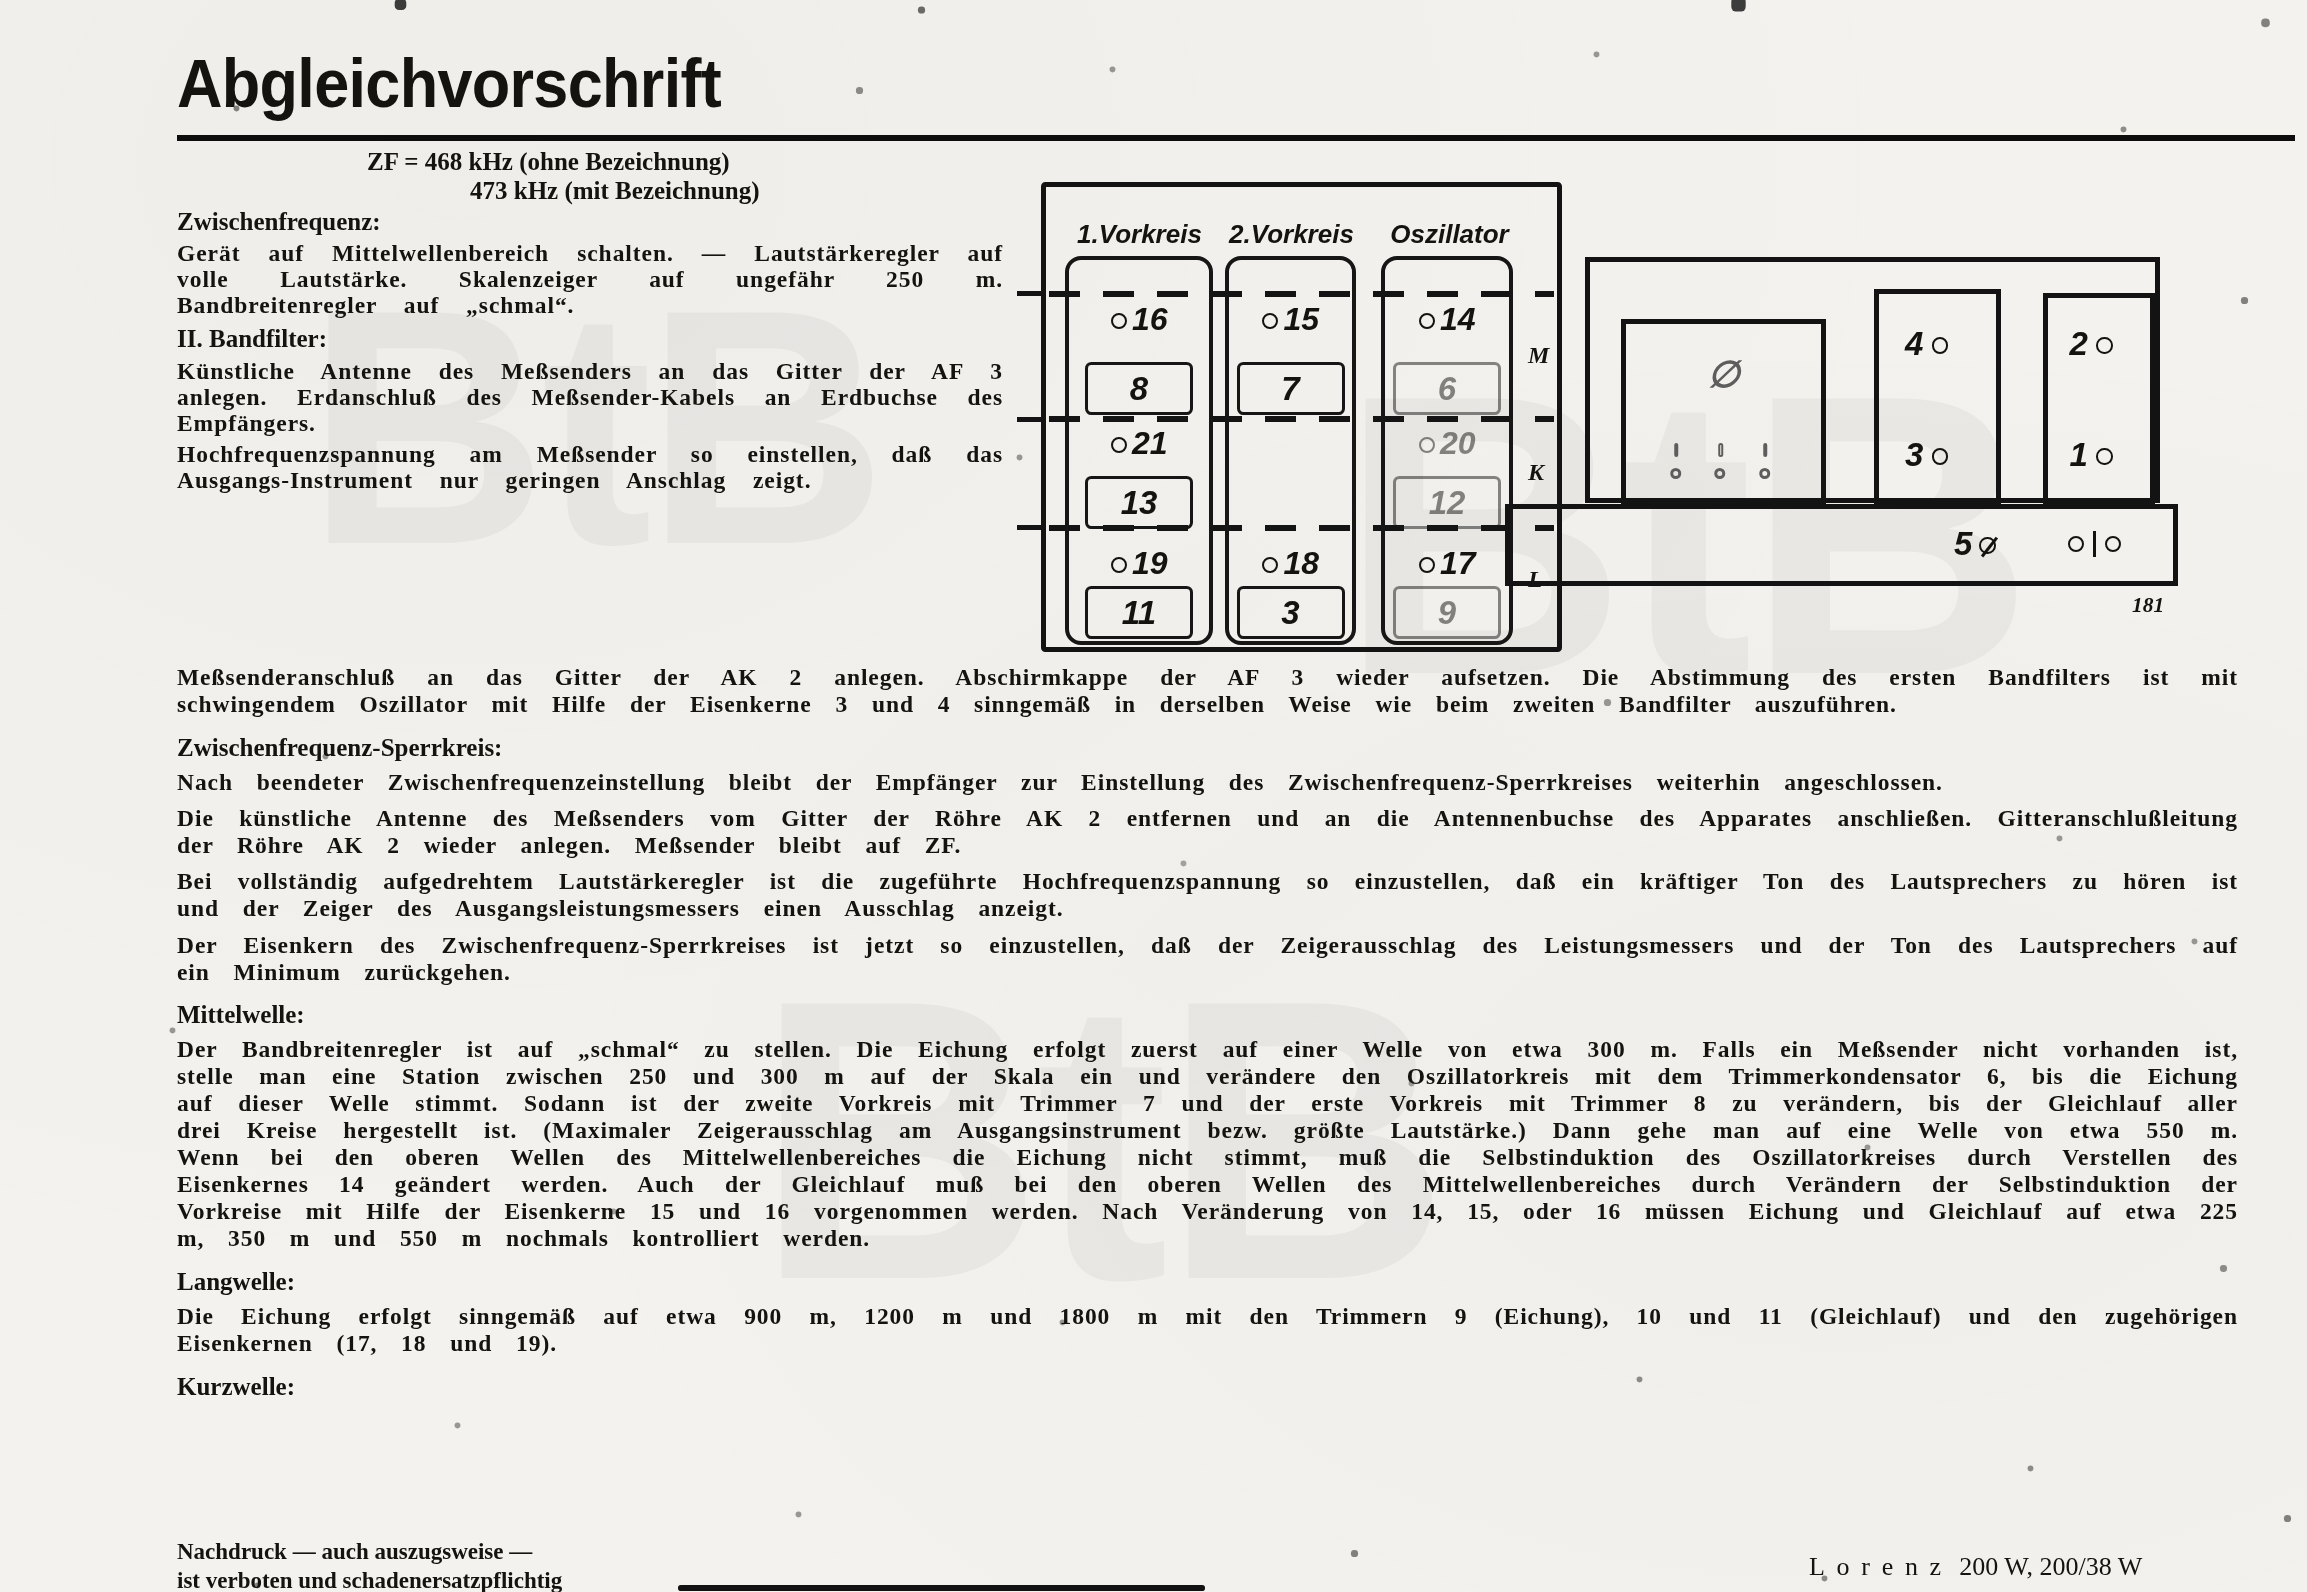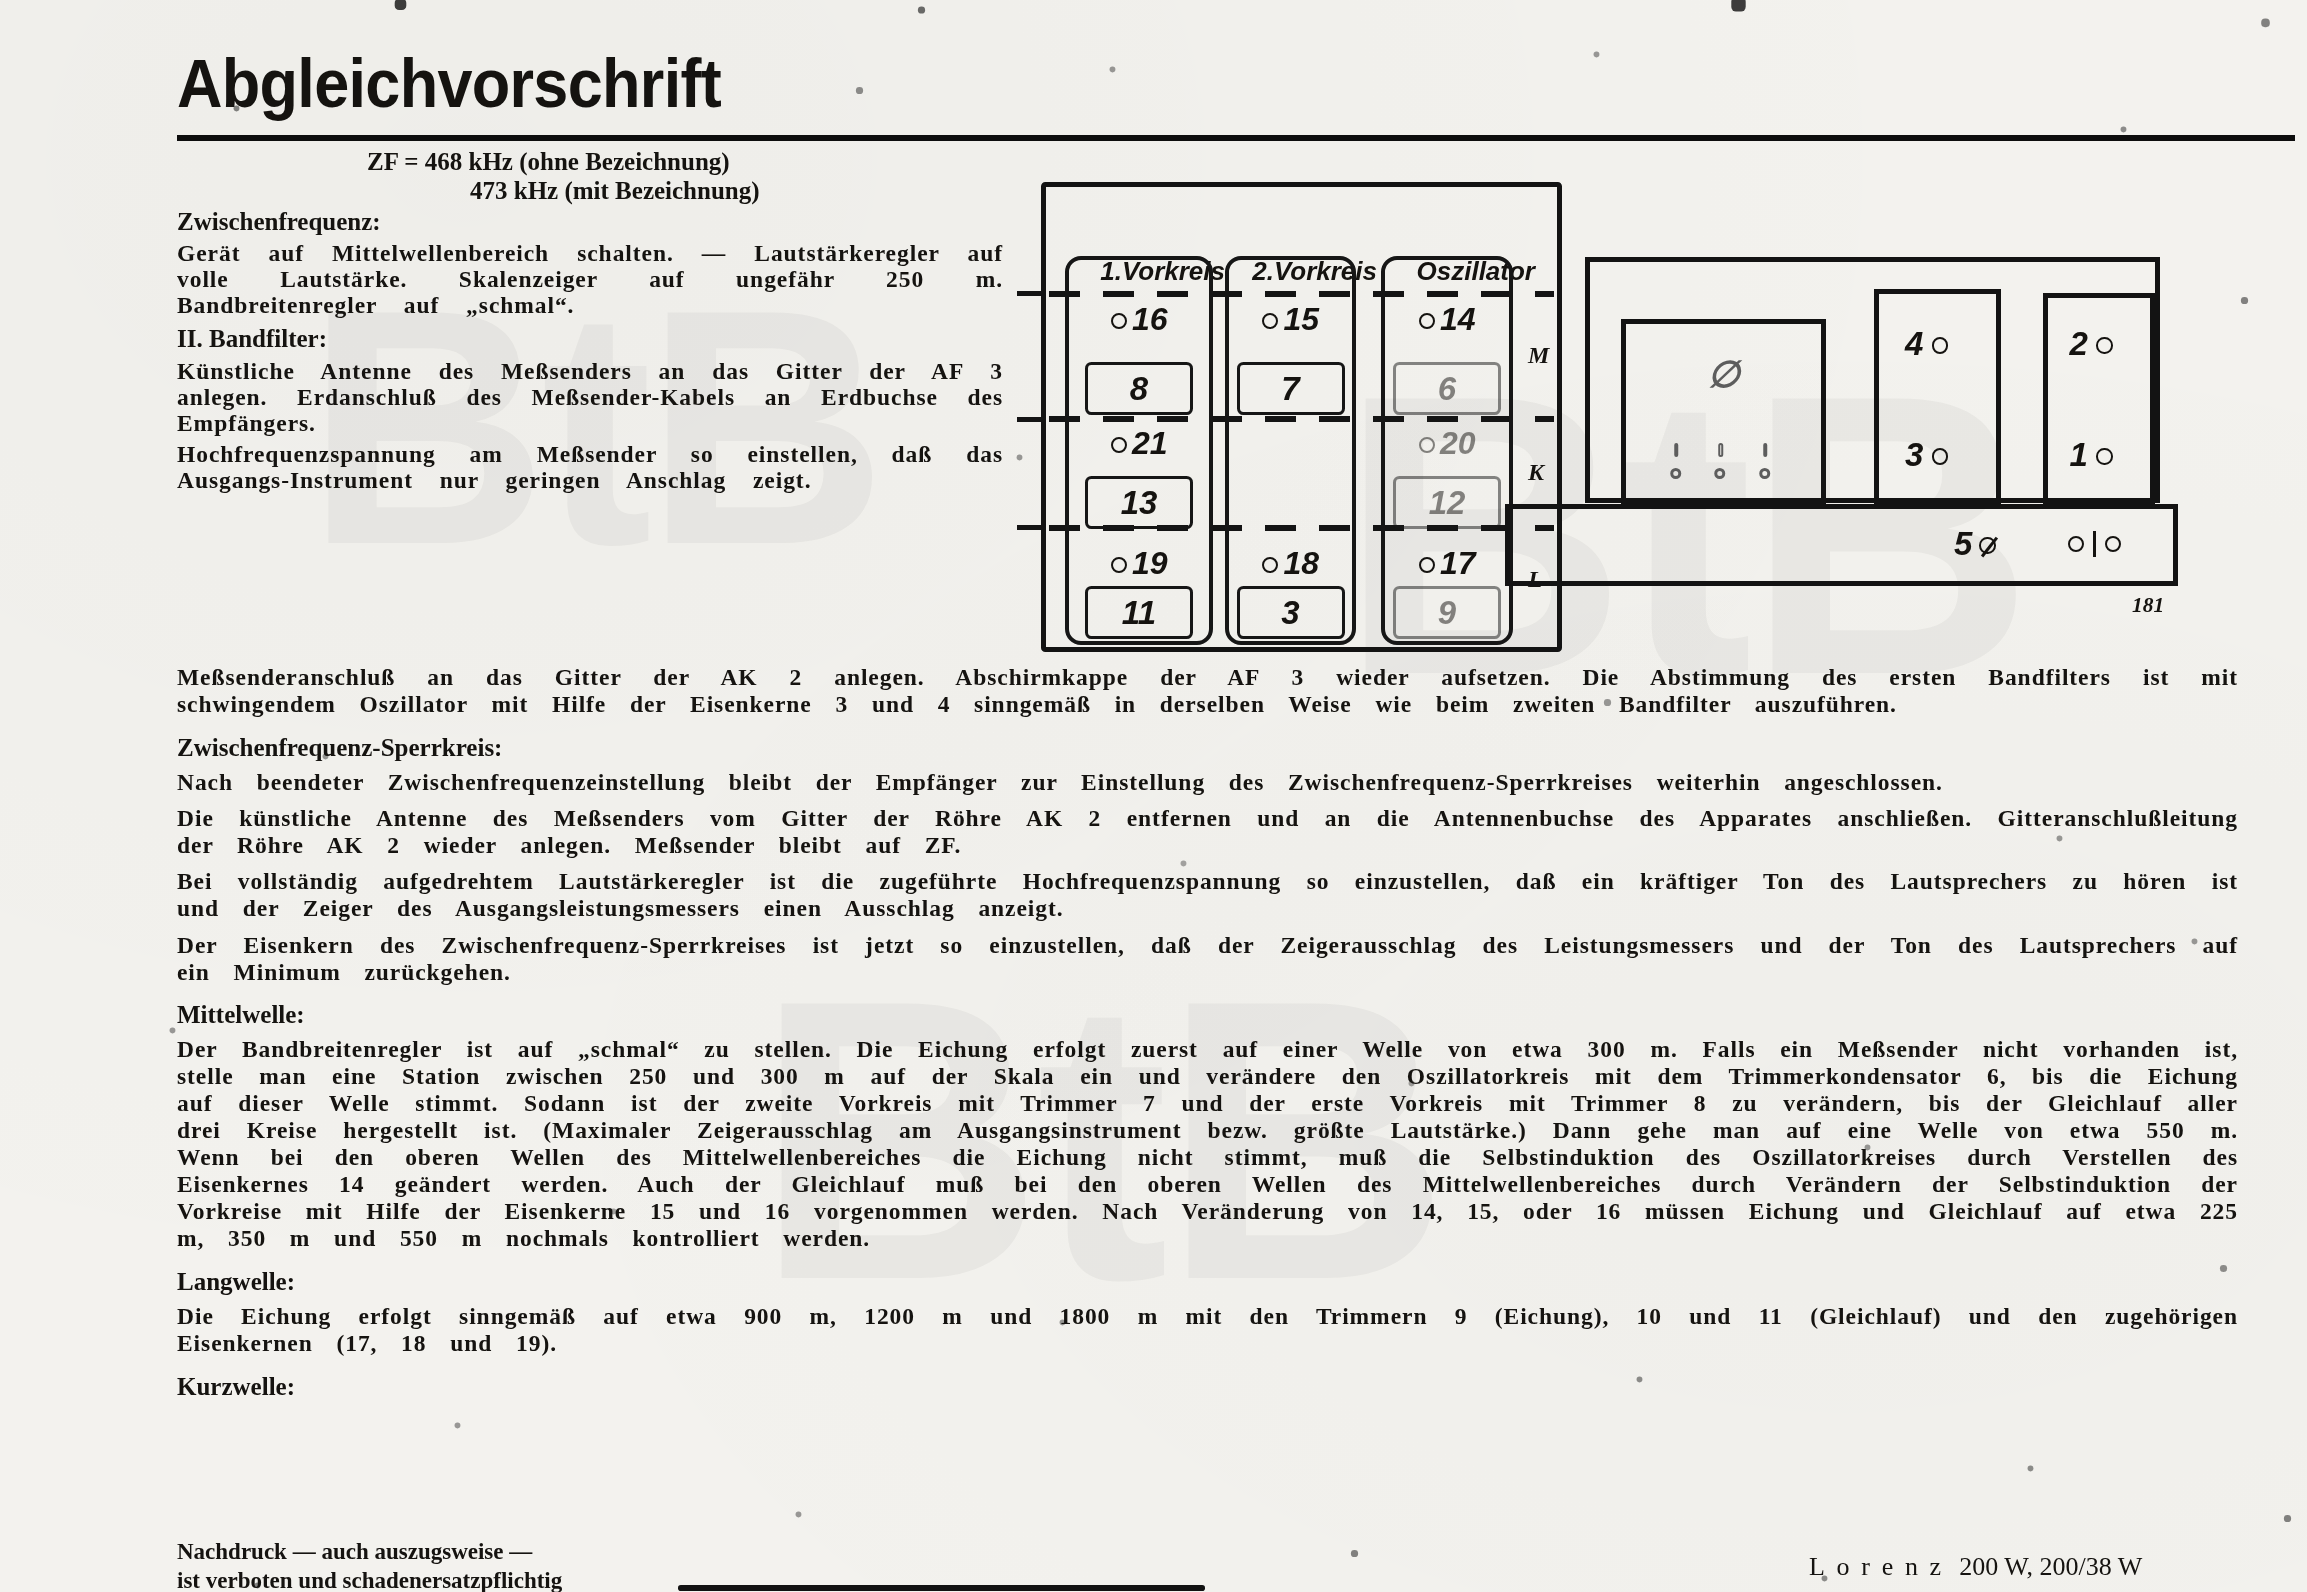--- a/index.html
+++ b/index.html
@@ -69,22 +69,22 @@
 
   
   .footer-left{ position:absolute; left:177px; top:1538px; font-size:23px; font-weight:700; line-height:28.5px; }
   .footer-right{ position:absolute; left:1809px; top:1552px; font-size:26px; font-weight:400; }
   .brand{ letter-spacing:0.45em; }
 
   
   .diag{ position:absolute; font-family:"Liberation Sans",sans-serif; }
   .d1-outer{ position:absolute; left:1041px; top:182px; width:521px; height:470px;
     border:5px solid #131313; border-radius:4.3px; }
-  .d1-header{ position:absolute; top:219px; width:171px; text-align:right;
-    font-style:italic; font-weight:700; font-size:26px;margin-top:37px; }
+  .d1-header{ position:absolute; top:219px; width:171px; text-align:center;
+    font-style:italic; font-weight:700; font-size:26px; }
   .d1-col{ position:absolute; top:256px; height:389px; border:4.3px solid #161616; border-radius:16px; }
   .dashline{ position:absolute; left:2.8px; right:2.8px; height:5.7px;
     background:repeating-linear-gradient(90deg,#141414 0 31px,transparent 31px 54px); }
   .stub{ position:absolute; width:24px; height:5px; background:#141414; }
   .cell{ position:absolute; left:0; right:0; text-align:center; font-style:italic;
     font-weight:700; font-size:32px; white-space:nowrap; }
   .circ{ display:inline-block; width:16.4px; height:16.4px; border:2.8px solid currentColor;
     border-radius:50%; vertical-align:0.7px; margin-right:5px; }
   .circ.after{ margin:0 0 0 8.5px; vertical-align:1.4px; }
   .tbox{ position:absolute; left:50%; transform:translateX(-50%); width:108px; height:53px;

